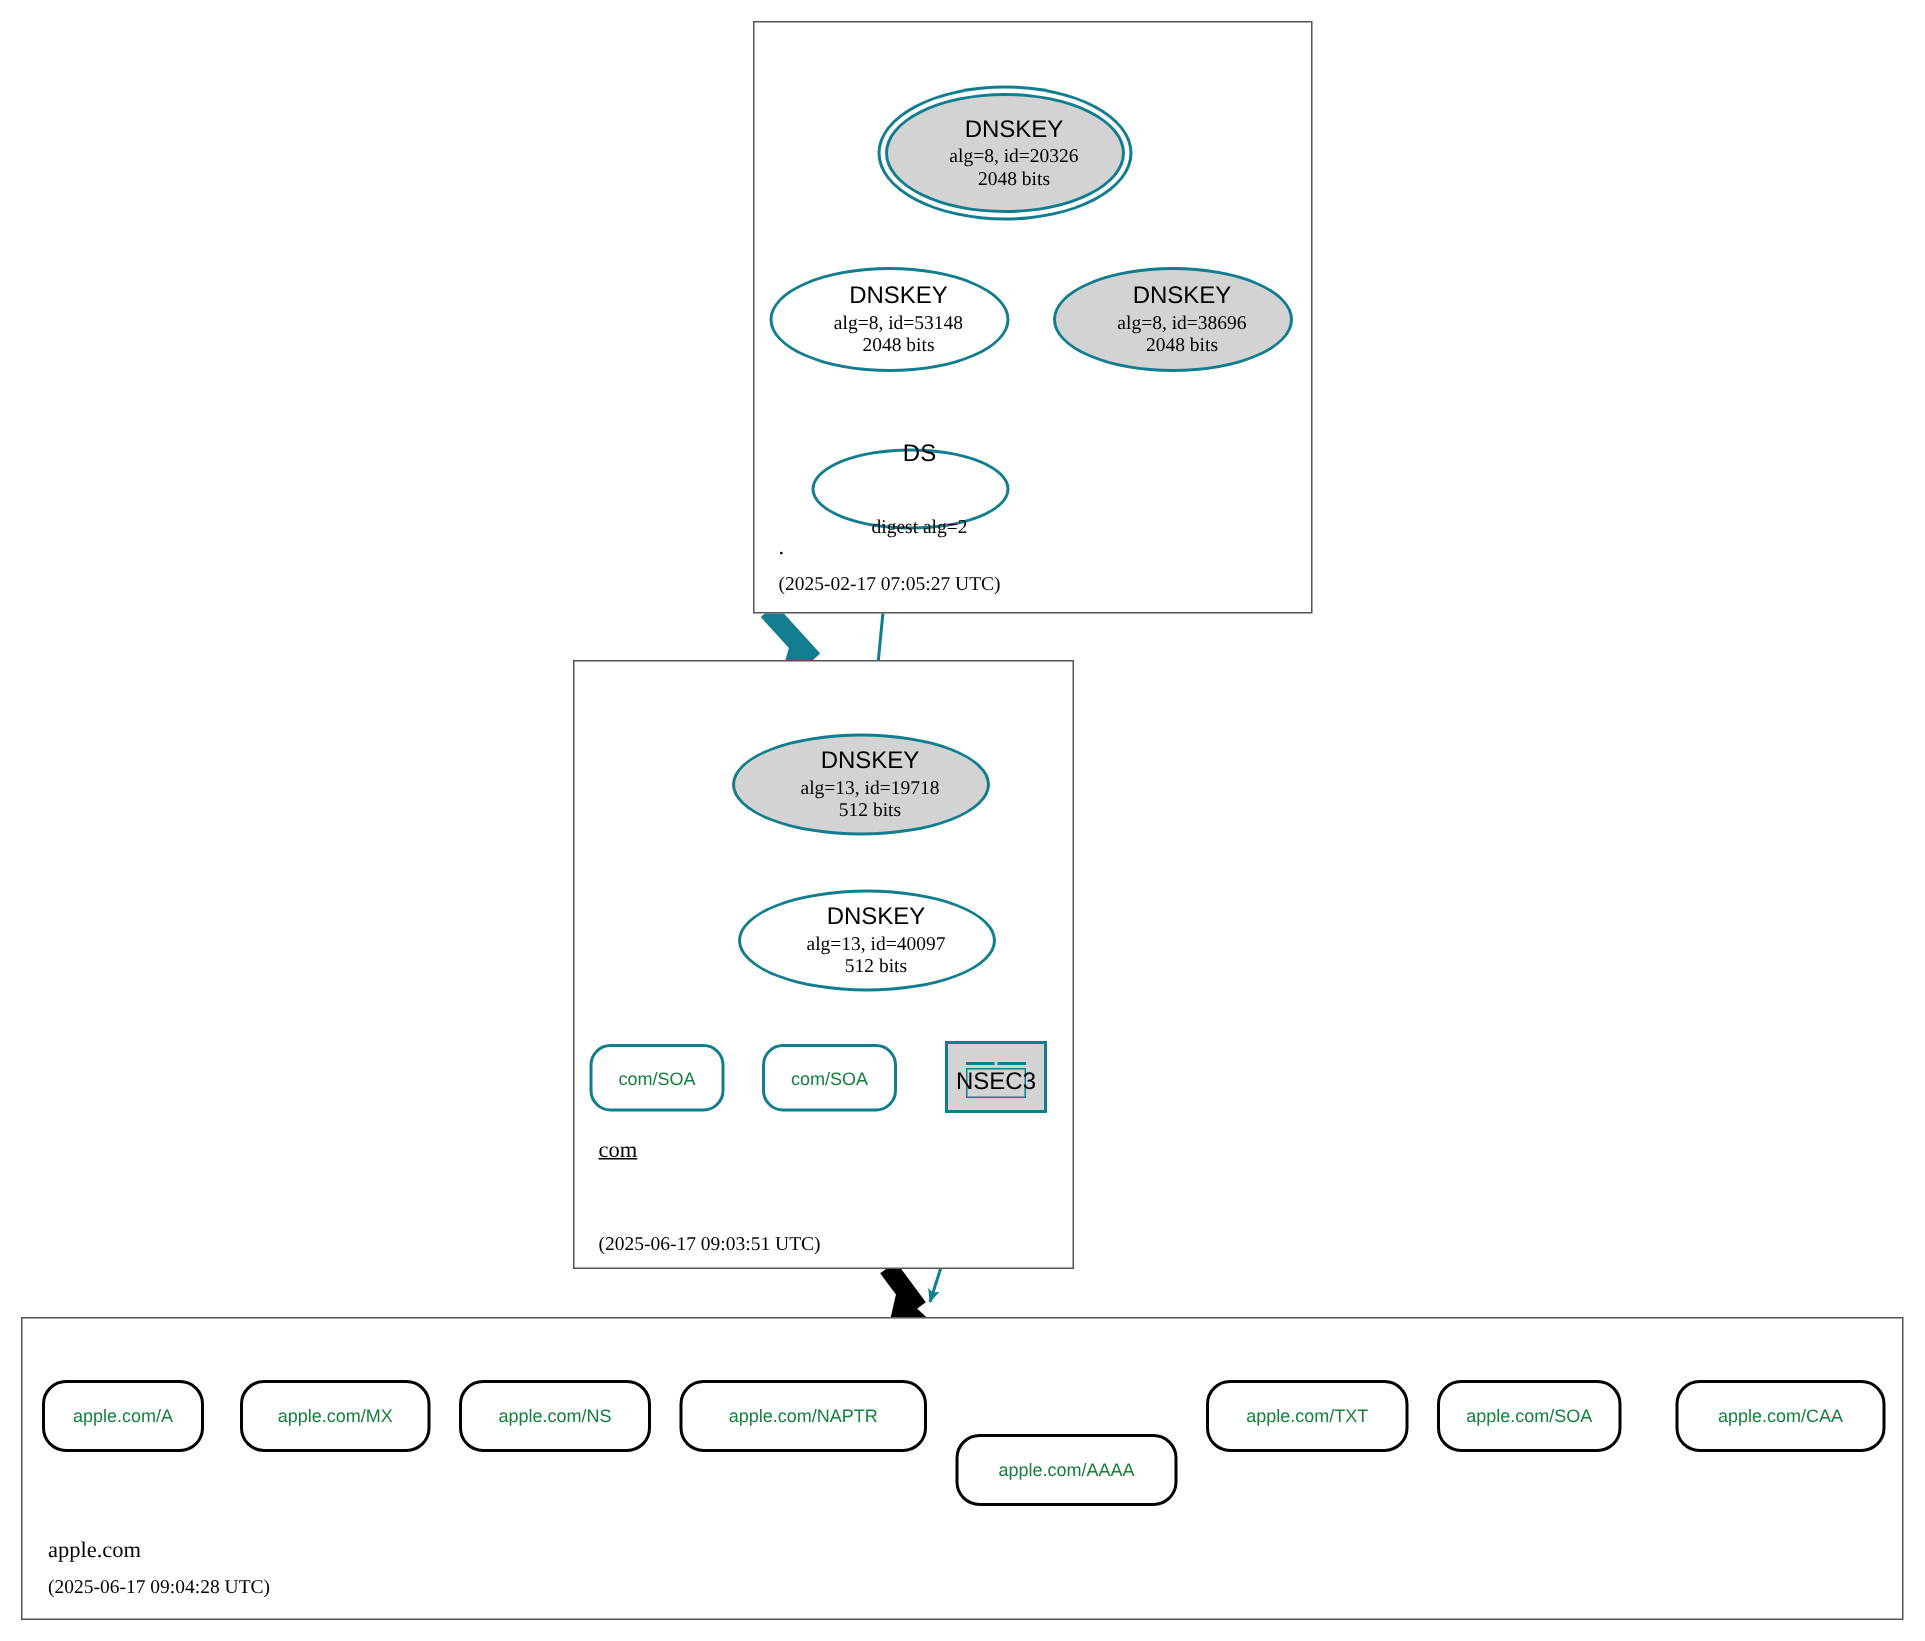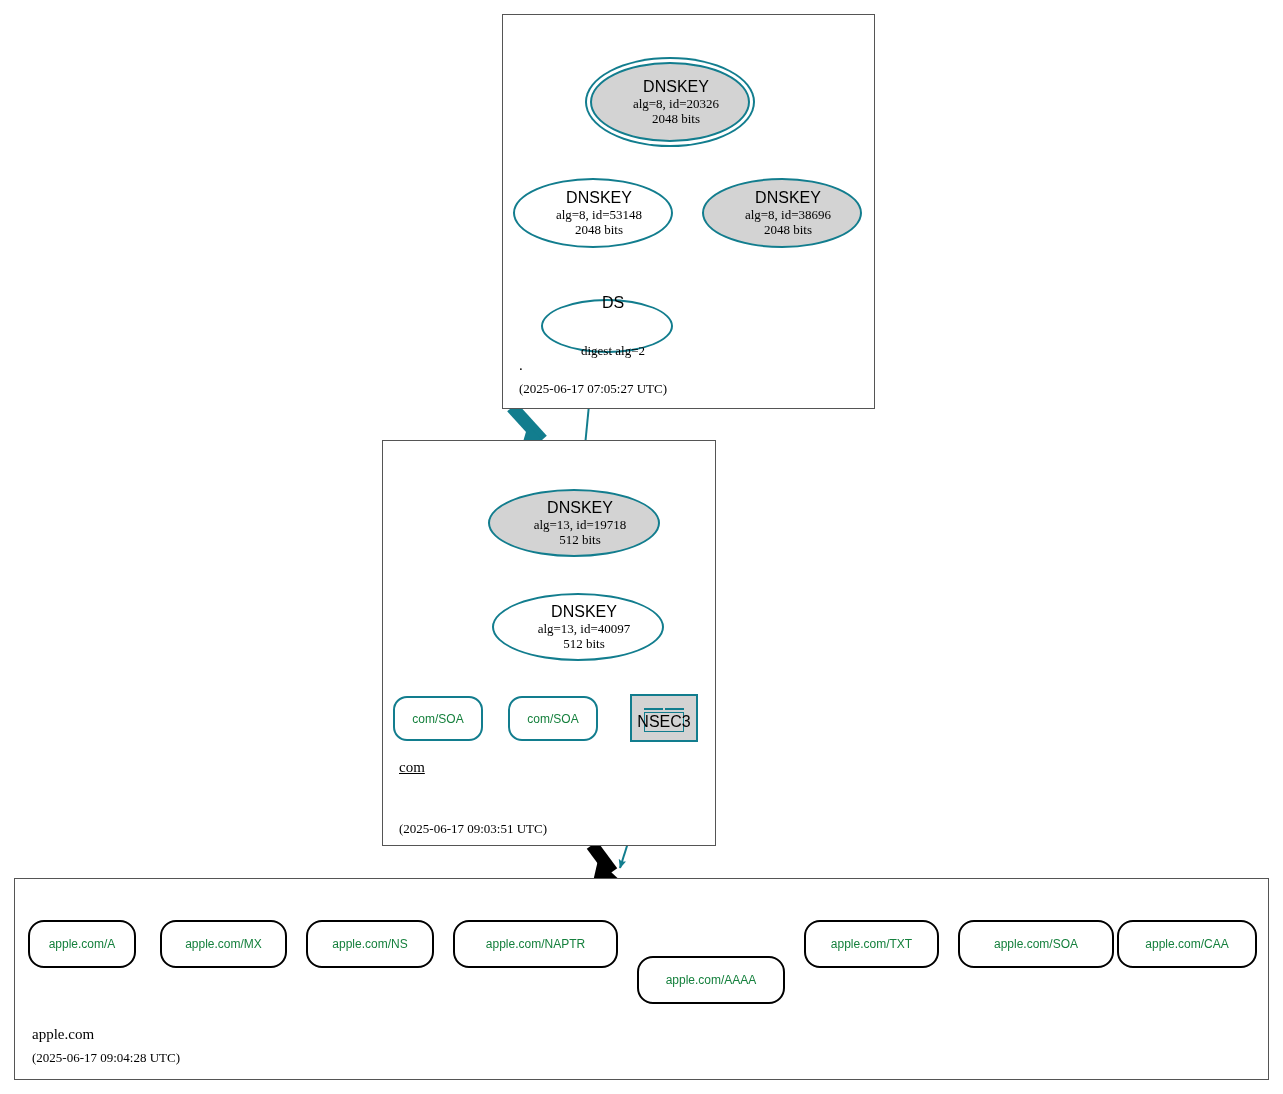--- a/index.html
+++ b/index.html
@@ -185,21 +185,21 @@
   </g>
 
   <g>
     <path d="M592,845 L612,872" fill="none" stroke="#000000" stroke-width="13" stroke-linecap="butt"></path>
     <path d="M598,860 L624,884 L592,886 z" fill="#000000"></path>
   </g>
 </svg>
 
 <div class="cluster-box" style="left:502px; top:14px; width:373px; height:395px;"></div>
 <div class="zone-label zone-name" style="left:519px; top:357px;">.</div>
-<div class="zone-label zone-time" style="left:519px; top:381px;">(2025-06-17 07:05:27 UTC)</div>
+<div class="zone-label zone-time" style="left:519px; top:381px;">(2025-02-17 07:05:27 UTC)</div>
 
 <div class="node ellipse filled dbl" style="left:590px; top:62px; width:160px; height:80px;">
   <span class="t1">DNSKEY</span>
   <span class="t2">alg=8, id=20326</span>
   <span class="t2">2048 bits</span>
 </div>
 
 <div class="node ellipse" style="left:513px; top:178px; width:160px; height:70px;">
   <span class="t1">DNSKEY</span>
   <span class="t2">alg=8, id=53148</span>
@@ -248,14 +248,14 @@
 <div class="cluster-box" style="left:14px; top:878px; width:1255px; height:202px;"></div>
 <div class="zone-label zone-name" style="left:32px; top:1026px;">apple.com</div>
 <div class="zone-label zone-time" style="left:32px; top:1050px;">(2025-06-17 09:04:28 UTC)</div>
 
 <div class="rrset insecure" style="left:28px; top:920px; width:108px; height:48px;">apple.com/A</div>
 <div class="rrset insecure" style="left:160px; top:920px; width:127px; height:48px;">apple.com/MX</div>
 <div class="rrset insecure" style="left:306px; top:920px; width:128px; height:48px;">apple.com/NS</div>
 <div class="rrset insecure" style="left:453px; top:920px; width:165px; height:48px;">apple.com/NAPTR</div>
 <div class="rrset insecure" style="left:637px; top:920px; width:148px; height:48px;margin-top:36px;">apple.com/AAAA</div>
 <div class="rrset insecure" style="left:804px; top:920px; width:135px; height:48px;">apple.com/TXT</div>
-<div class="rrset insecure" style="left:958px; top:920px; width:156px; height:48px;">apple.com/SOA</div>
+<div class="rrset insecure" style="left:958px; top:920px; width:123px; height:48px;">apple.com/SOA</div>
 <div class="rrset insecure" style="left:1117px; top:920px; width:140px; height:48px;">apple.com/CAA</div>
 
 </body></html>

